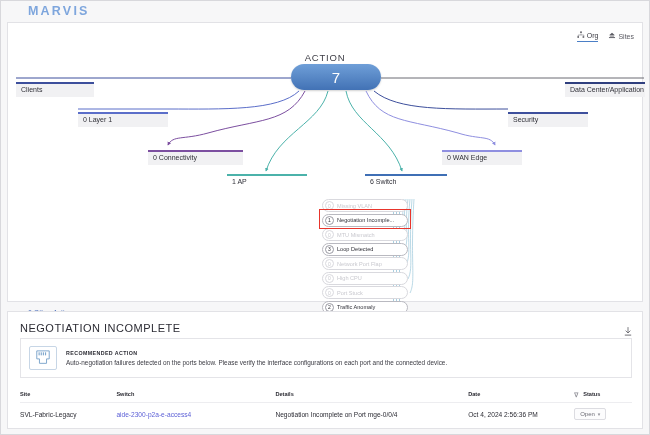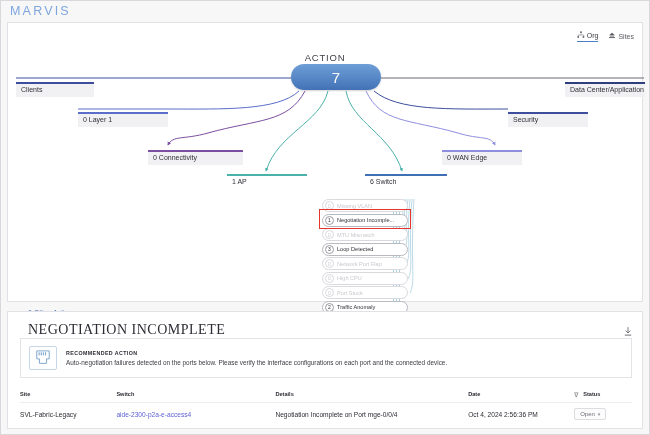--- a/index.html
+++ b/index.html
@@ -17,25 +17,25 @@
   }
 
   
   .topbar {
     position: absolute; left: 0; top: 0;
     width: 648px; height: 20px;
     background: #f7f7f8;
     display: flex; align-items: center;
   }
   .brand {
-    margin-left: 9px;
+    margin-left: 27px;
     font-size: 12.5px;
     letter-spacing: 2.2px;
     color: #7ea6dd;
-    font-weight: 400;
+    font-weight: 700;
   }
 
   
   .panel {
     position: absolute; left: 6px; top: 21px;
     width: 636px; height: 280px;
     background: #ffffff;
     border: 1px solid #e2e2e6;
   }
 
@@ -141,22 +141,22 @@
   }
 
   
   .detail {
     position: absolute; left: 6px; top: 310px;
     width: 636px; height: 118px;
     background: #ffffff;
     border: 1px solid #e2e2e6;
   }
   .detail-title {
-    position: absolute; left: 20px; top: 10px;
-    font-size: 14px; letter-spacing: .5px; color: #2c2c34; font-family: Liberation Serif, serif;
+    position: absolute; left: 12px; top: 10px;
+    font-size: 11px; letter-spacing: .5px; color: #2c2c34;
   }
   .download-icon { position: absolute; right: 10px; top: 10px; }
 
   .rec-box {
     position: absolute; left: 12px; top: 26px;
     width: 612px; height: 40px;
     border: 1px solid #e4e4e8;
     display: flex; align-items: center;
   }
   .rj45 {

